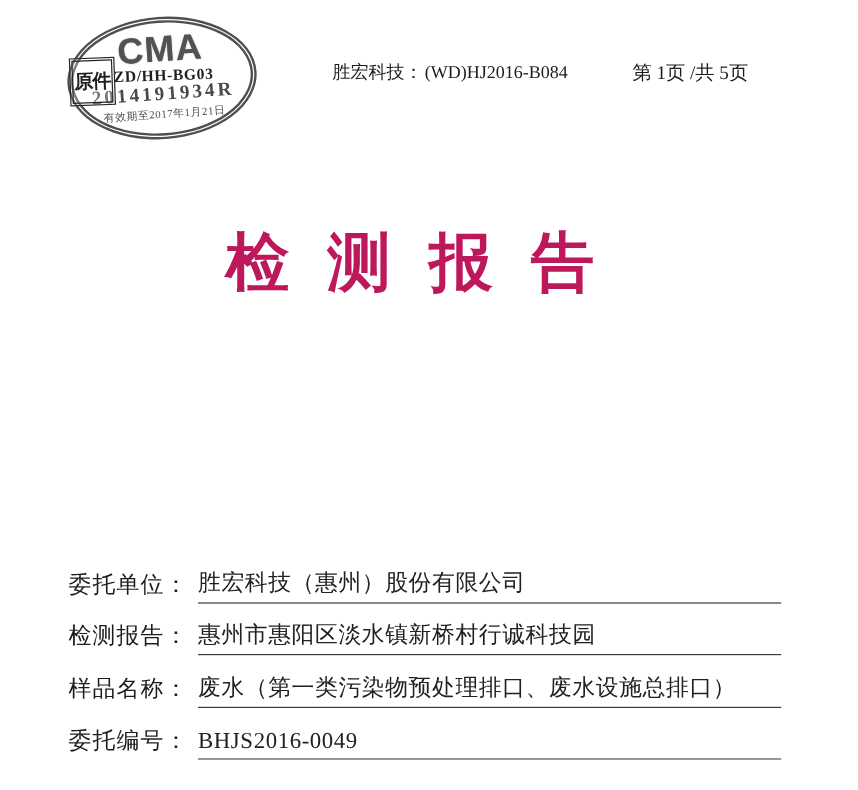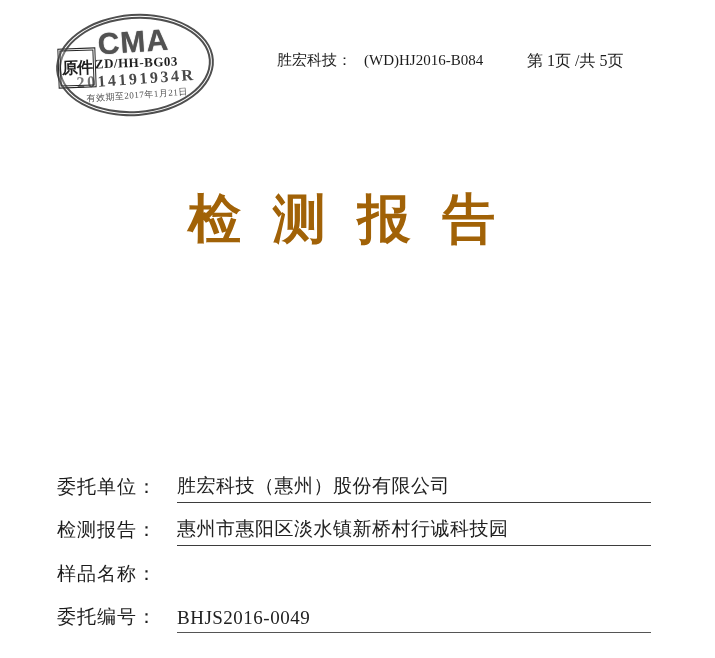--- a/index.html
+++ b/index.html
@@ -38,37 +38,37 @@
     position:absolute; left:58px; top:48px; width:38px; height:40px;
     border:3px double #262626; z-index:2;
     display:flex; align-items:center; justify-content:center;
     font-size:16px; font-weight:bold; color:#1e1e1e;
     transform:rotate(-2deg); letter-spacing:-1px;
     background:rgba(255,255,255,0.25);
   }
 
   
   .header-commission { position:absolute; top:51px; left:277px; font-size:15px; white-space:nowrap; }
-  .header-commission .val { margin-left:12px; }
+  .header-commission .val { margin-left:2px; }
   .header-pages { position:absolute; top:51px; left:527px; font-size:16px; white-space:nowrap; }
 
   
   .report-title {
     position:absolute; top:184px; left:0; width:715px;
     text-align:center; font-size:53px; font-weight:bold;
-    letter-spacing:0.6em; color:#a16207; white-space:nowrap;
+    letter-spacing:0.6em; color:#be185d; white-space:nowrap;
   }
 
   
   .fields { position:absolute; left:57px; top:459px; width:594px; }
   .field-row { display:flex; align-items:flex-end; height:43.5px; font-size:19px; }
   .field-label { white-space:nowrap; padding-bottom:3px; letter-spacing:1px; }
   .field-value {
     flex:1; border-bottom:1.5px solid #3d3d3d; padding-bottom:3px;
-    margin-left:20px; white-space:nowrap; letter-spacing:0.5px; color:#212121;
+    margin-left:8px; white-space:nowrap; letter-spacing:0.5px; color:#212121;
   }
   .field-row:last-child .field-value { border-bottom-color:#555; }
 </style>
 </head>
 <body>
 
 <div class="cma-stamp">
   <div class="cma-logo">CMA</div>
   <div class="cma-code">ZD/HH-BG03</div>
   <div class="cma-number">2014191934R</div>
@@ -89,18 +89,19 @@
   <div class="field-row">
     <span class="field-label">委托单位：</span>
     <span class="field-value">胜宏科技（惠州）股份有限公司</span>
   </div>
   <div class="field-row">
     <span class="field-label">检测报告：</span>
     <span class="field-value">惠州市惠阳区淡水镇新桥村行诚科技园</span>
   </div>
   <div class="field-row">
     <span class="field-label">样品名称：</span>
+    <span class="field-value">废水（第一类污染物预处理排口、废水设施总排口）</span>
   </div>
   <div class="field-row">
     <span class="field-label">委托编号：</span>
     <span class="field-value">BHJS2016-0049</span>
   </div>
 </div>
 
 </body></html>

